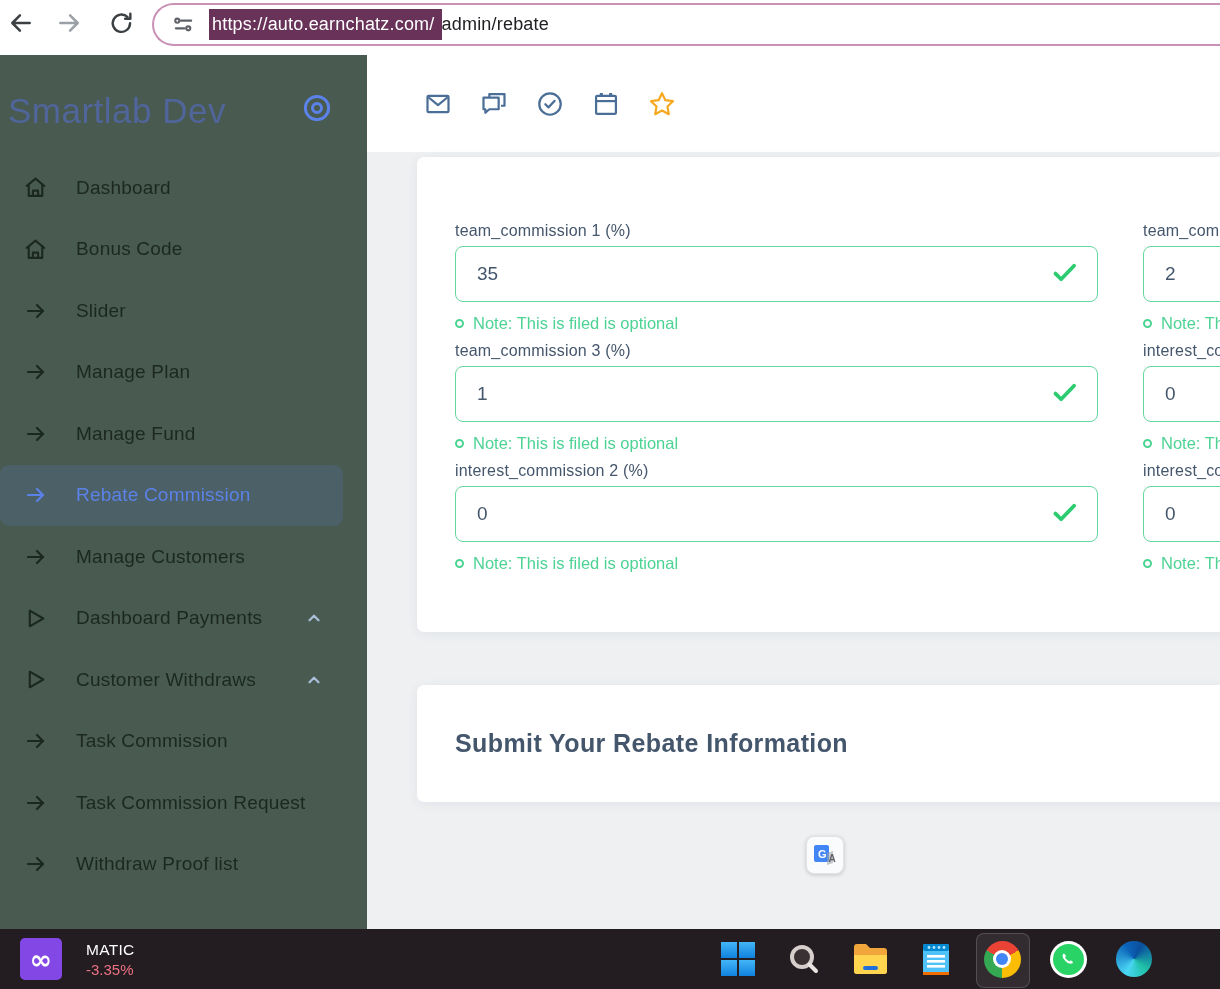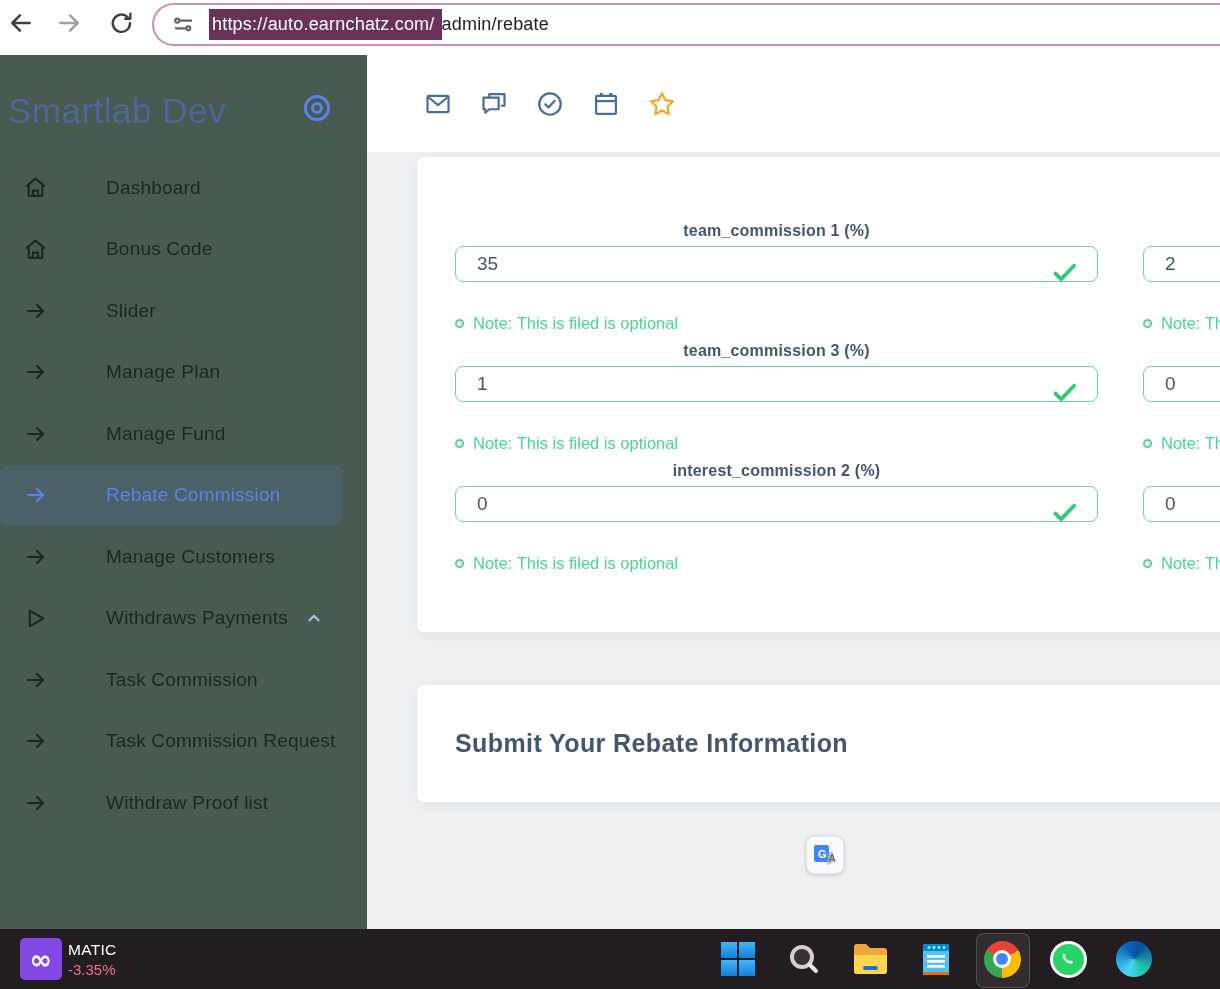--- a/index.html
+++ b/index.html
@@ -22,21 +22,21 @@
   
   .sidebar { position:absolute; left:0; top:55px; width:367px; height:874px;
     background:var(--sidebar-bg); z-index:10; overflow:hidden; }
   .sidebar-header { position:relative; height:100px; }
   .brand { position:absolute; left:8px; top:36px; font-size:35px; font-weight:500;
     color:#50659a; letter-spacing:.5px; white-space:nowrap; }
   .record-btn { position:absolute; right:34px; top:38px; width:32px; height:32px;
     background:transparent; border:none; cursor:pointer; }
   .menu { position:absolute; left:0; top:102px; width:100%; }
   .menu-item { height:61.5px; display:flex; align-items:center; padding-left:22px;
-    cursor:pointer; position:relative;gap:30px; }
+    cursor:pointer; position:relative; }
   .menu-item .mi-icon { width:27px; display:flex; justify-content:center; flex:none; }
   .menu-item .mi-label { margin-left:27px; font-size:19px; font-weight:500;
     color:#1b2822; letter-spacing:.2px; white-space:nowrap; }
   .menu-item.active { background:var(--sidebar-active-bg); border-radius:9px; margin-right:24px; }
   .menu-item.active .mi-label { color:var(--accent-blue); }
   .mi-chevron { position:absolute; right:44px; top:50%; transform:translateY(-50%); display:flex; }
 
   
   .main { position:absolute; left:367px; top:55px; width:853px; height:874px;
     background:var(--main-bg); }
@@ -46,24 +46,24 @@
     cursor:pointer; display:flex; align-items:center; justify-content:center; }
 
   .card { position:absolute; left:50px; width:862px; background:#fff; border-radius:7px;
     box-shadow:0 2px 12px rgba(60,70,90,.07); }
   .card-form { top:102px; height:475px; overflow:hidden; }
   .col { position:absolute; top:0; width:643px; }
   .col-left { left:38px; }
   .col-right { left:726px; }
   .field { margin-bottom:4px; }
   .col { padding-top:65px; }
-  .field label { display:block; font-size:16px; font-weight:700; color:var(--label-slate);
-    letter-spacing:.2px; margin-bottom:6px; white-space:nowrap;text-align:center; }
+  .field label { display:block; font-size:16px; font-weight:400; color:var(--label-slate);
+    letter-spacing:.2px; margin-bottom:6px; white-space:nowrap; }
   .input-wrap { position:relative; height:52px; }
-  .input-wrap input { width:100%; height:36px; border:1.5px solid var(--input-border-green);
+  .input-wrap input { width:100%; height:56px; border:1.5px solid var(--input-border-green);
     border-radius:8px; padding:0 52px 0 21px; font-size:19px; color:var(--label-slate);
     font-family:"Liberation Sans", sans-serif; outline:none; background:#fff; }
   .check-icon { position:absolute; right:20px; top:13px; }
   .note { margin-top:14px; height:22px; margin-bottom:8px; display:flex; align-items:center;
     color:var(--note-green); font-size:16.5px; font-weight:500; white-space:nowrap; }
   .note-dot { width:9px; height:9px; border:2.5px solid var(--note-green); border-radius:50%;
     margin-right:9px; flex:none; }
 
   .card-submit { top:630px; height:117px; display:flex; align-items:center; }
   .card-submit h2 { margin-left:38px; font-size:25px; font-weight:600;
@@ -78,21 +78,21 @@
   .footer-selected { background:var(--selection-gray); color:#3d4c59; padding:3px 4px 4px 4px; }
 
   
   .taskbar { position:absolute; left:0; bottom:0; width:1220px; height:60px;
     background:var(--taskbar-bg); z-index:40; }
   .widget { position:absolute; left:20px; top:9px; display:flex; align-items:center;
     cursor:pointer; background:transparent; border:none; }
   .widget-icon { width:42px; height:42px; background:var(--matic-purple); border-radius:5px;
     display:flex; align-items:center; justify-content:center; color:#fff; font-size:27px;
     font-weight:700; font-family:"DejaVu Sans", sans-serif; }
-  .widget-text { margin-left:6px; text-align:left; }
+  .widget-text { margin-left:24px; text-align:left; }
   .widget-name { color:#fff; font-size:15.5px; letter-spacing:.3px; }
   .widget-change { color:var(--negative-red); font-size:15px; margin-top:2px; }
   .task-icons { position:absolute; left:705px; top:0; height:60px; display:flex; align-items:center; }
   .task-btn { width:66px; height:60px; border:none; background:transparent; cursor:pointer;
     display:flex; align-items:center; justify-content:center; position:relative; }
   .task-btn.active-app::before { content:""; position:absolute; left:7px; top:4px; width:52px;
     height:53px; background:rgba(255,255,255,.07); border:1px solid rgba(255,255,255,.16);
     border-radius:8px; }
   .start-grid { width:34px; height:34px; display:grid; grid-template-columns:16px 16px;
     grid-template-rows:16px 16px; gap:2px; }
@@ -218,21 +218,34 @@
           </svg>
         </span>
       <span class="mi-label">Manage Customers</span>
     </div>
     <div class="menu-item">
       <span class="mi-icon">
           <svg width="25" height="25" viewBox="0 0 24 24" fill="none" stroke="#1b2822" stroke-width="2" stroke-linejoin="round">
             <path d="M6.5 4.5v15l13-7.5z"></path>
           </svg>
         </span>
-      <span class="mi-label">Withdraws Payments</span>
+      <span class="mi-label">Dashboard Payments</span>
+      <span class="mi-chevron">
+          <svg width="18" height="18" viewBox="0 0 24 24" fill="none" stroke="#a9c0d8" stroke-width="3" stroke-linecap="round" stroke-linejoin="round">
+            <path d="M6 15l6-6 6 6"></path>
+          </svg>
+        </span>
+    </div>
+    <div class="menu-item">
+      <span class="mi-icon">
+          <svg width="25" height="25" viewBox="0 0 24 24" fill="none" stroke="#1b2822" stroke-width="2" stroke-linejoin="round">
+            <path d="M6.5 4.5v15l13-7.5z"></path>
+          </svg>
+        </span>
+      <span class="mi-label">Customer Withdraws</span>
       <span class="mi-chevron">
           <svg width="18" height="18" viewBox="0 0 24 24" fill="none" stroke="#a9c0d8" stroke-width="3" stroke-linecap="round" stroke-linejoin="round">
             <path d="M6 15l6-6 6 6"></path>
           </svg>
         </span>
     </div>
     <div class="menu-item">
       <span class="mi-icon">
           <svg width="24" height="24" viewBox="0 0 24 24" fill="none" stroke="#1b2822" stroke-width="2.2" stroke-linecap="round" stroke-linejoin="round">
             <path d="M4 12h15"></path>

